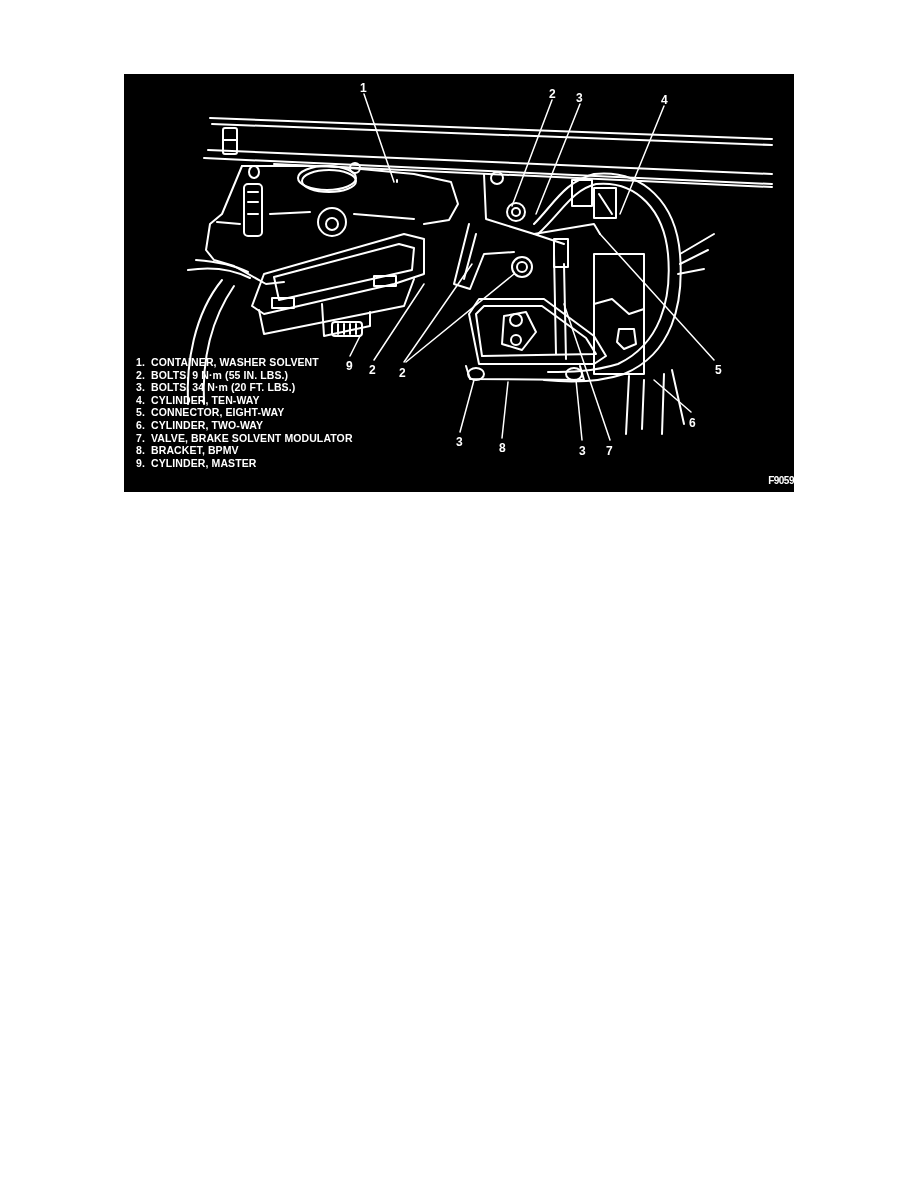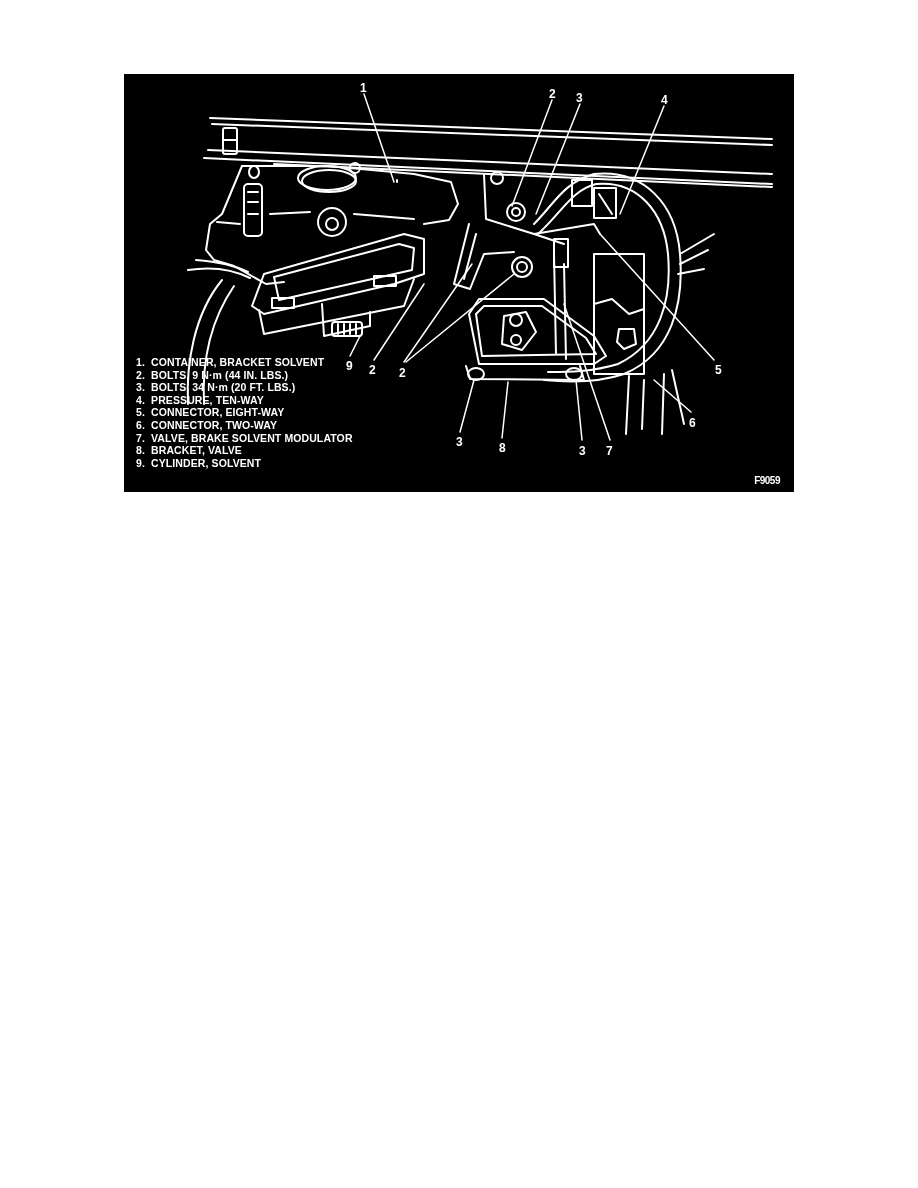--- a/index.html
+++ b/index.html
@@ -8,21 +8,21 @@
   .figure { position:absolute; left:124px; top:74px; width:670px; height:418px;
             background:#000000; overflow:hidden; }
   .figure svg.art { position:absolute; left:0; top:0; width:670px; height:418px; }
   .callout { position:absolute; color:#ffffff; font-weight:bold; font-size:12px;
              font-family:"Liberation Sans", sans-serif; line-height:1; }
   .legend { position:absolute; left:12px; top:282px; color:#ffffff;
             font-family:"Liberation Sans", sans-serif; font-size:10.5px; font-weight:bold;
             line-height:12.6px; letter-spacing:0.1px; }
   .legend .row { white-space:nowrap; }
   .legend .num { display:inline-block; width:12px; }
-  .figid { position:absolute; right:14px; bottom:6px; color:#ffffff; font-size:10px;
+  .figid { position:absolute; right:0; bottom:6px; color:#ffffff; font-size:10px;
            font-weight:bold; font-family:"Liberation Sans", sans-serif; letter-spacing:-0.5px;margin-top:20px; }
 </style>
 </head>
 <body>
 
 <div class="figure">
   <svg class="art" viewBox="0 0 670 418" fill="none" stroke="#ffffff" stroke-width="2" stroke-linecap="round" stroke-linejoin="round">
 
     <g>
       <line x1="86" y1="44" x2="648" y2="65"></line>
@@ -152,25 +152,25 @@
     <span class="callout" style="left:275px;top:293px;">2</span>
     <span class="callout" style="left:591px;top:290px;">5</span>
     <span class="callout" style="left:565px;top:343px;">6</span>
     <span class="callout" style="left:332px;top:362px;">3</span>
     <span class="callout" style="left:375px;top:368px;">8</span>
     <span class="callout" style="left:455px;top:371px;">3</span>
     <span class="callout" style="left:482px;top:371px;">7</span>
   </div>
 
   <div class="legend">
-    <div class="row"><span class="num">1.</span> <span>CONTAINER, BRACKET SOLVENT</span></div>
-    <div class="row"><span class="num">2.</span> <span>BOLTS, 9 N·m (44 IN. LBS.)</span></div>
+    <div class="row"><span class="num">1.</span> <span>CONTAINER, WASHER SOLVENT</span></div>
+    <div class="row"><span class="num">2.</span> <span>BOLTS, 9 N·m (55 IN. LBS.)</span></div>
     <div class="row"><span class="num">3.</span> <span>BOLTS, 34 N·m (20 FT. LBS.)</span></div>
-    <div class="row"><span class="num">4.</span> <span>PRESSURE, TEN-WAY</span></div>
+    <div class="row"><span class="num">4.</span> <span>CYLINDER, TEN-WAY</span></div>
     <div class="row"><span class="num">5.</span> <span>CONNECTOR, EIGHT-WAY</span></div>
-    <div class="row"><span class="num">6.</span> <span>CONNECTOR, TWO-WAY</span></div>
+    <div class="row"><span class="num">6.</span> <span>CYLINDER, TWO-WAY</span></div>
     <div class="row"><span class="num">7.</span> <span>VALVE, BRAKE SOLVENT MODULATOR</span></div>
-    <div class="row"><span class="num">8.</span> <span>BRACKET, VALVE</span></div>
-    <div class="row"><span class="num">9.</span> <span>CYLINDER, SOLVENT</span></div>
+    <div class="row"><span class="num">8.</span> <span>BRACKET, BPMV</span></div>
+    <div class="row"><span class="num">9.</span> <span>CYLINDER, MASTER</span></div>
   </div>
 
   <span class="figid">F9059</span>
 </div>
 
 </body></html>

